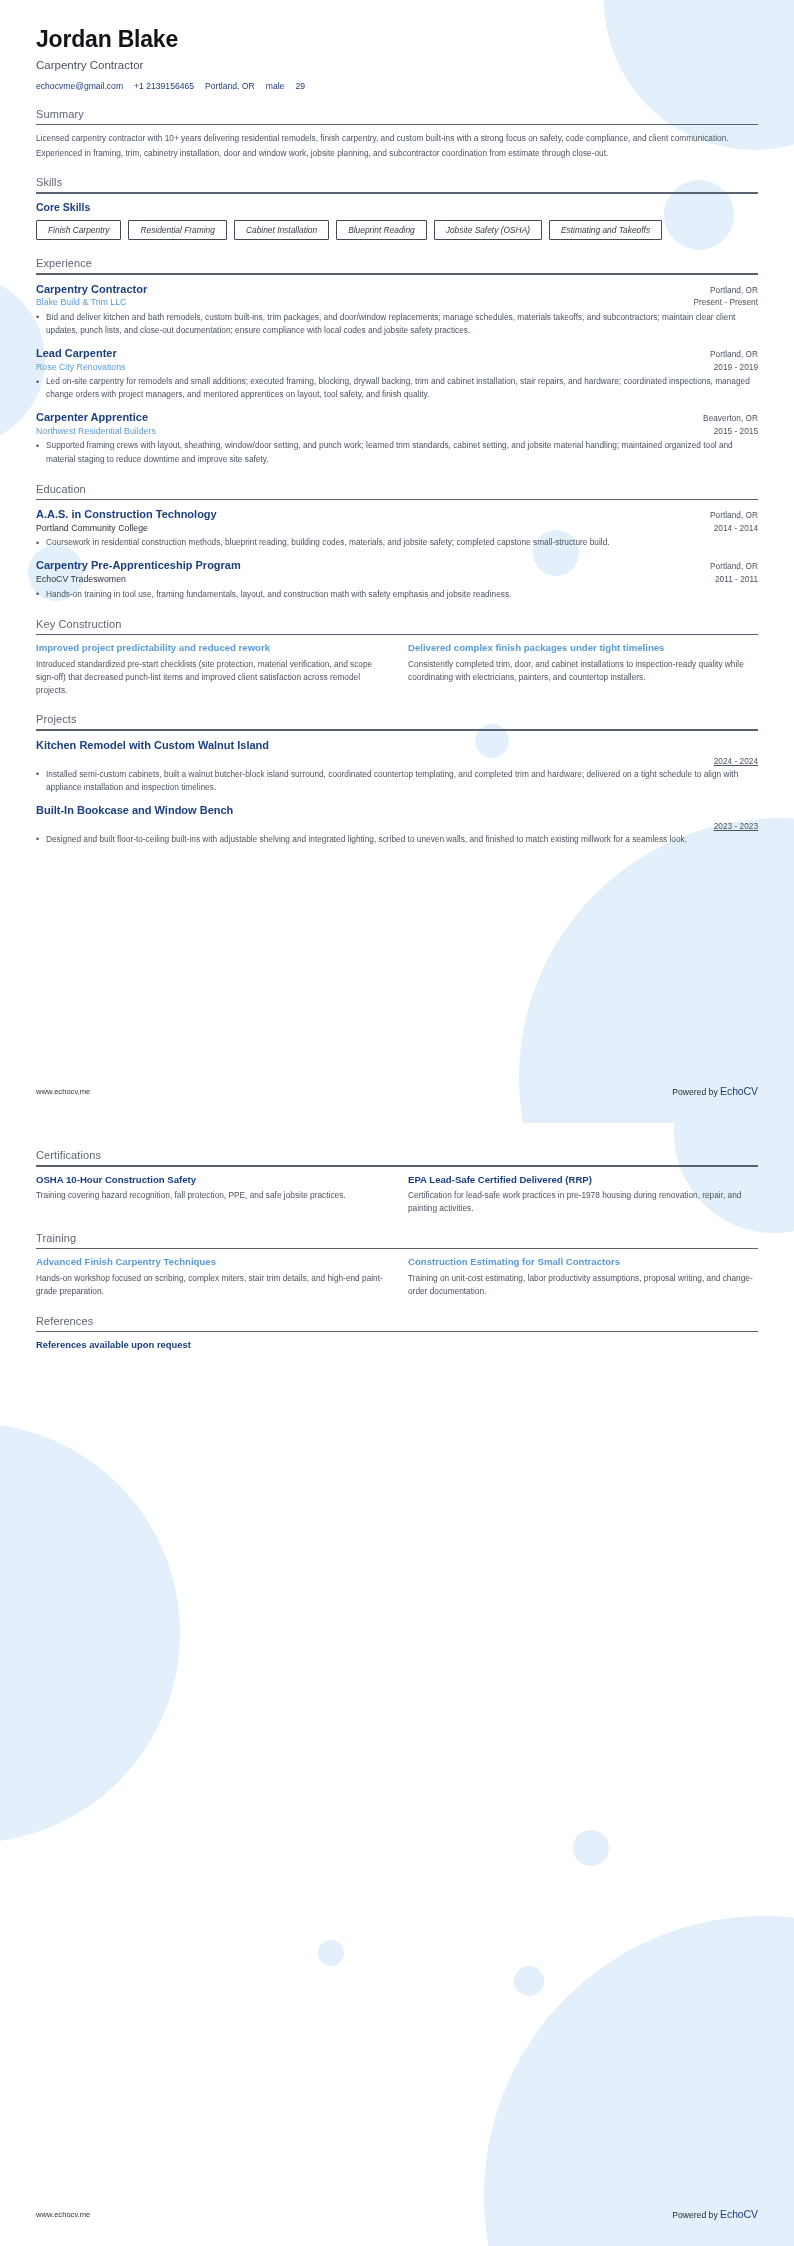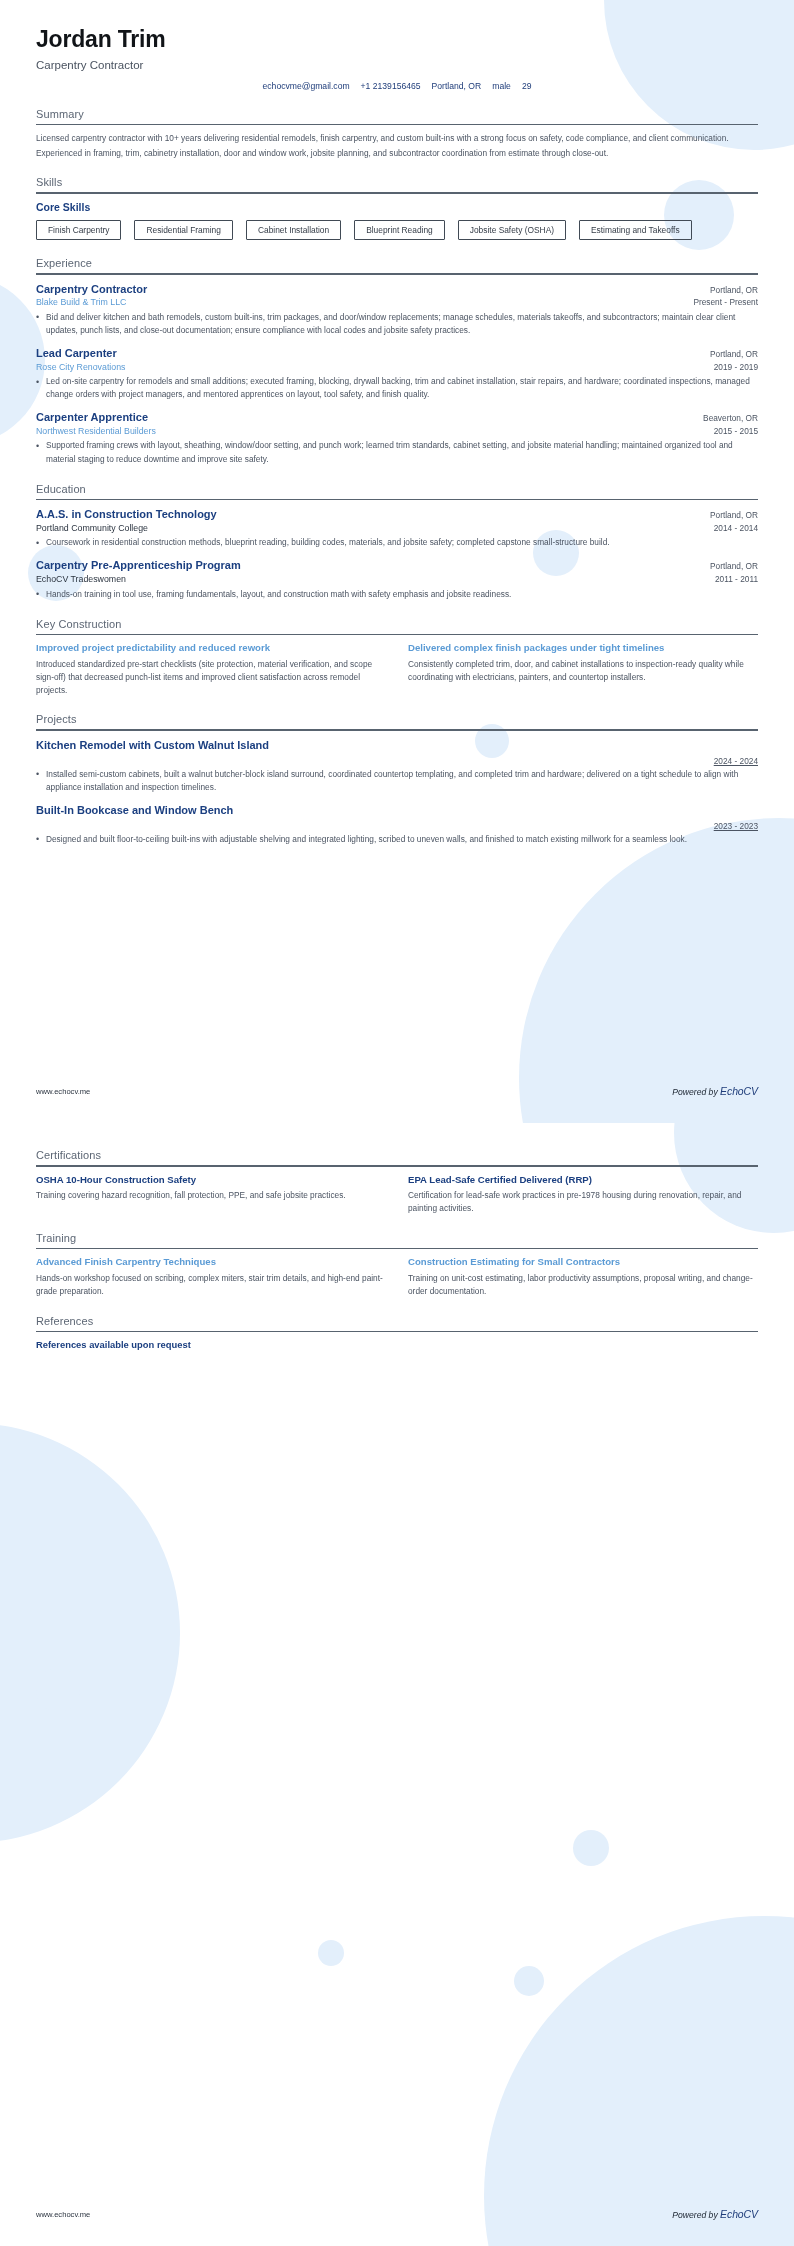--- a/index.html
+++ b/index.html
@@ -64,21 +64,20 @@
     margin-top: 4px;
     line-height: 1.3;
   }
   .contact {
     margin-top: 8px;
     font-size: 8.6px;
     color: #1f3d7a;
     display: flex;
     flex-wrap: wrap;
     align-items: baseline;
-    justify-content: center;
   }
   .contact span { margin-right: 11px; white-space: nowrap; }
   .contact span:last-child { margin-right: 0; }
 
   
   .section { margin-top: 17px; }
   .section-title {
     font-size: 11px;
     font-weight: 400;
     color: #5c6674;
@@ -99,21 +98,21 @@
     margin-bottom: 2px;
   }
 
   
   .skill-group-title {
     font-size: 10.5px;
     font-weight: 700;
     color: #1b3f80;
     margin-bottom: 7px;
   }
-  .chips { display: flex; flex-wrap: wrap; gap: 13px; }
+  .chips { display: flex; flex-wrap: wrap; gap: 7px; font-style: italic; }
   .chip {
     border: 1px solid #414a55;
     border-radius: 1px;
     padding: 4px 11px;
     font-size: 8.4px;
     color: #343c47;
     line-height: 1.2;
     white-space: nowrap;
   }
 
@@ -226,21 +225,20 @@
     align-items: center;
     z-index: 3;
   }
   .footer-url {
     font-size: 7.6px;
     color: #2b3440;
   }
   .footer-brand {
     font-size: 8.6px;
     color: #1b2430;
-    font-style: italic;
   }
   .footer-brand .mark {
     font-size: 10.5px;
     color: #1f3d7a;
     letter-spacing: -0.1px;
   }
 </style>
 </head>
 <body>
 
@@ -250,21 +248,21 @@
   <div class="blob blob-p1-b"></div>
   <div class="blob blob-p1-c"></div>
   <div class="blob blob-p1-d"></div>
   <div class="blob blob-p1-e"></div>
   <div class="blob blob-p1-f"></div>
   <div class="blob blob-p1-g"></div>
 
   <div class="content">
 
     <div>
-      <div class="name">Jordan Trim</div>
+      <div class="name">Jordan Blake</div>
       <div class="role">Carpentry Contractor</div>
       <div class="contact">
         <span>echocvme@gmail.com</span>
         <span>+1 2139156465</span>
         <span>Portland, OR</span>
         <span>male</span>
         <span>29</span>
       </div>
     </div>
 

